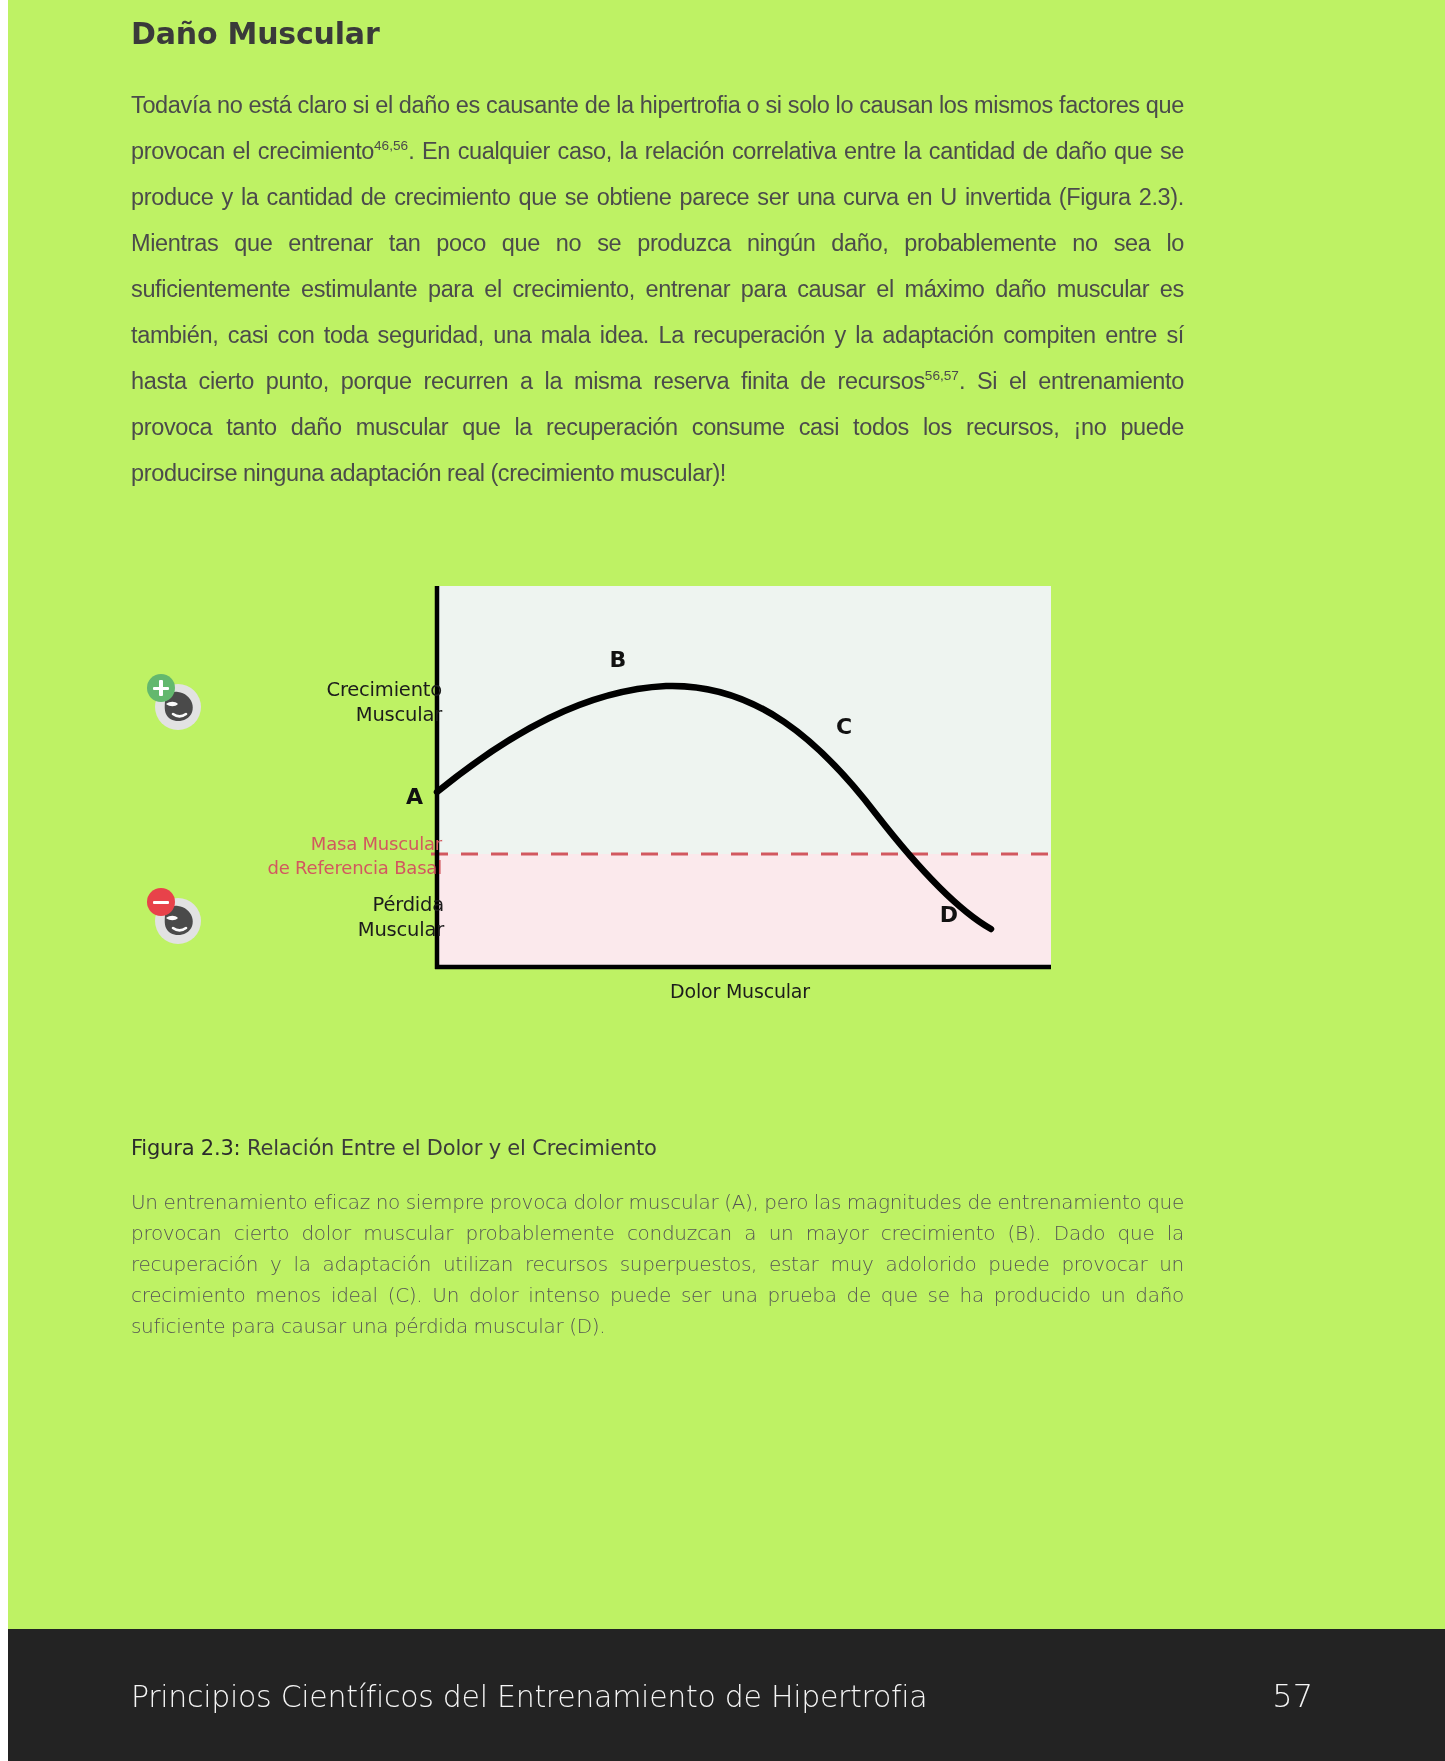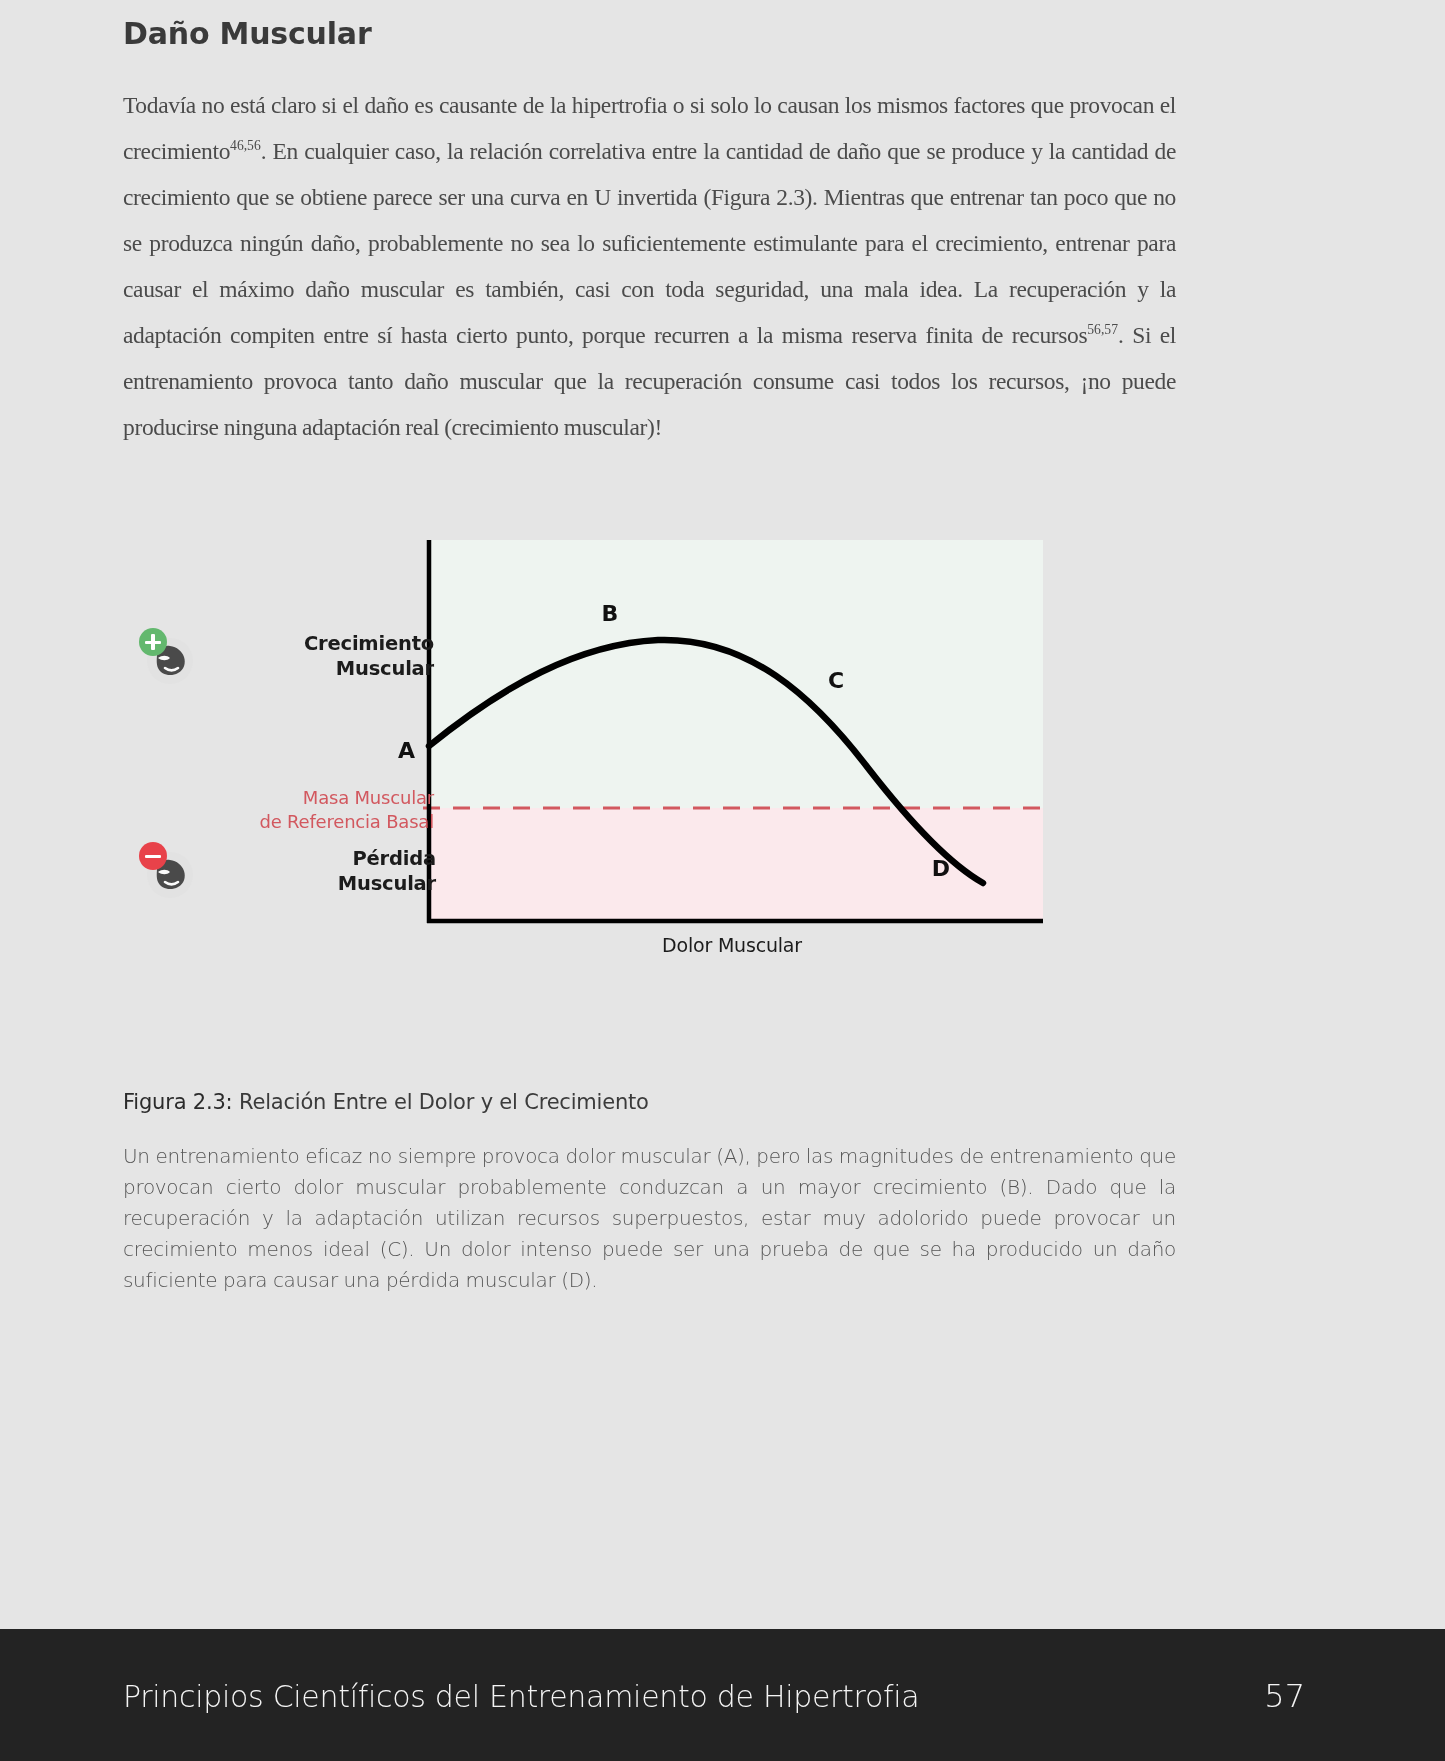--- a/index.html
+++ b/index.html
@@ -11,21 +11,22 @@
     width: 1445px;
     height: 1761px;
     position: relative;
     font-family: "Liberation Sans", sans-serif;
     overflow: hidden;
   }
 
   .page {
     position: absolute;
     inset: 0;
-    background: #e5e5e5;
+    background: #bef264;
+    margin-left: 8px;
   }
 
   .content {
     position: absolute;
     left: 123px;
     top: 0;
     width: 1053px;
   }
 
   
@@ -35,21 +36,21 @@
     font-weight: bold;
     color: #3a3a3a;
     letter-spacing: -0.2px;
     margin: 0;
     padding-top: 16px;
     line-height: 1.2;
   }
 
   
   .body-text {
-    font-family: Liberation Serif, serif;
+    font-family: Liberation Sans, sans-serif;
     font-size: 23.5px;
     font-weight: 300;
     color: #4b4b4b;
     line-height: 46px;
     margin: 0;
     padding-top: 30px;
     text-align: justify;
     text-justify: inter-word;
     letter-spacing: -0.35px;
     word-spacing: -0.5px;
@@ -111,21 +112,20 @@
   .icon-loss   { left: 16px; top: 306px; }
 
   .fig-label {
     position: absolute;
     font-family: "DejaVu Sans", sans-serif;
     font-size: 19.5px;
     color: #1c1c1c;
     text-align: right;
     line-height: 25px;
     letter-spacing: -0.2px;
-    font-weight: bold;
   }
   .label-growth { left: 58px; top: 95px; width: 253px; }
   .label-loss   { left: 60px; top: 310px; width: 253px; }
 
   .fig-label-red {
     position: absolute;
     font-family: "DejaVu Sans", sans-serif;
     font-size: 18px;
     color: #d2585f;
     text-align: right;

